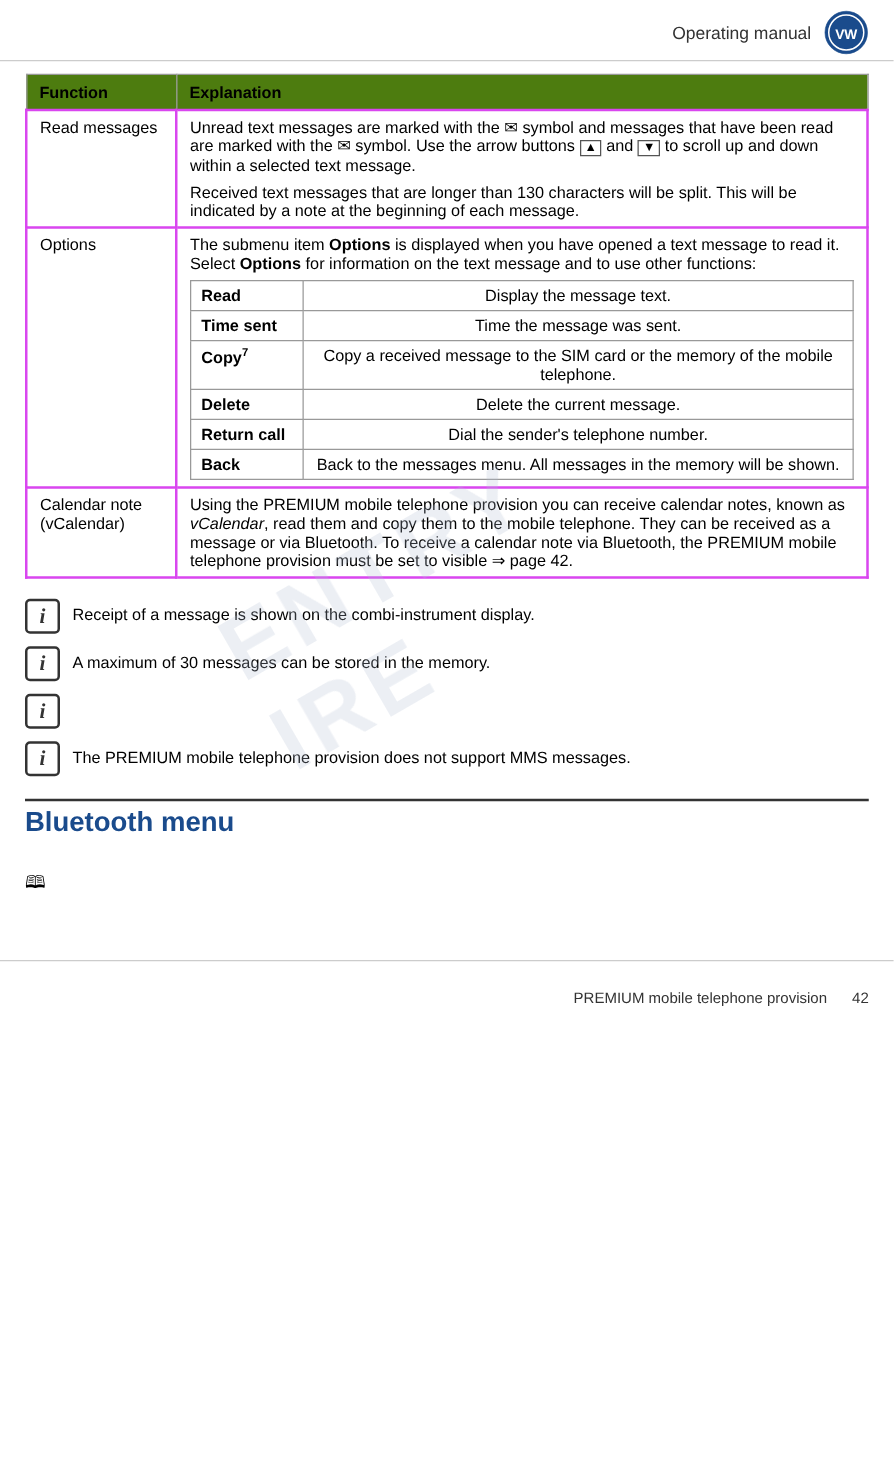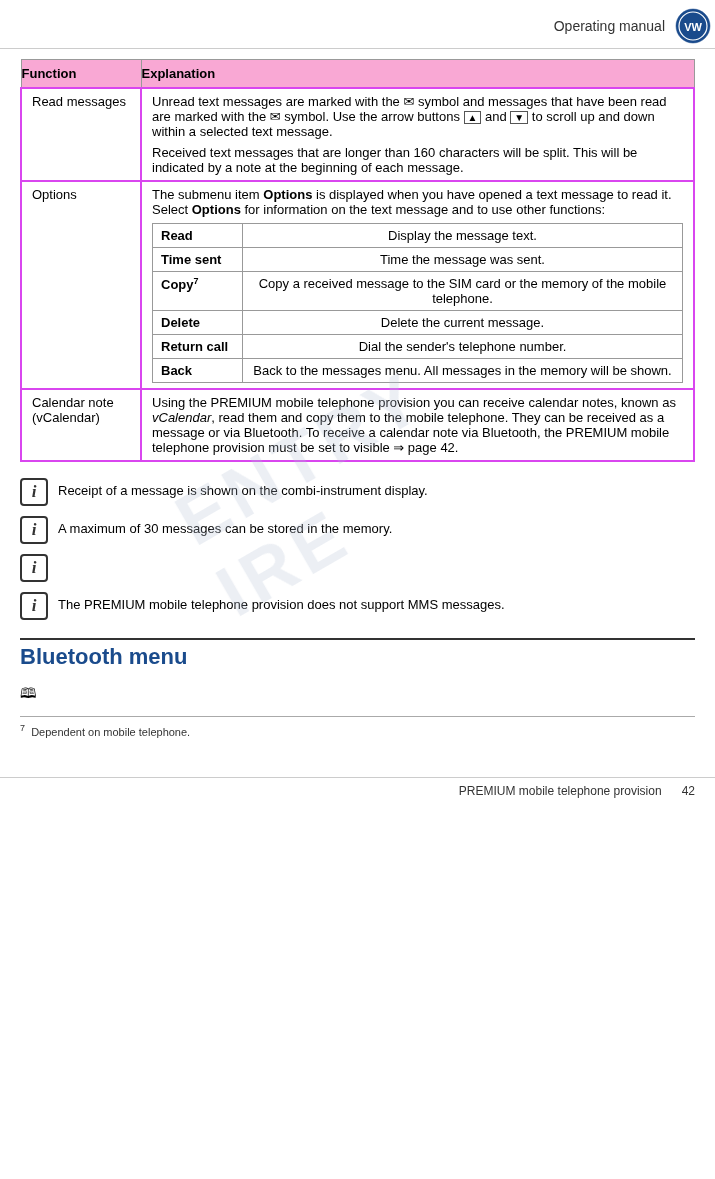--- a/index.html
+++ b/index.html
@@ -11,21 +11,21 @@
       width: 715px;
       min-height: 1179px;
       padding: 0;
     }
 
     
     .page-header {
       display: flex;
       justify-content: flex-end;
       align-items: center;
-      padding: 8px 4px 4px 20px;
+      padding: 8px 20px 4px 20px;
       border-bottom: 1px solid #ccc;
     }
     .page-header-title {
       font-size: 14px;
       color: #333;
       margin-right: 10px;
     }
     .vw-logo {
       width: 36px;
       height: 36px;
@@ -37,22 +37,22 @@
     }
 
     
     .main-table {
       width: 100%;
       border-collapse: collapse;
       margin-bottom: 16px;
     }
     .main-table th {
       border: 1px solid #999;
-      background: #f9a8d4;
-      padding: 6px 0;
+      background: #4d7c0f;
+      padding: 6px 10px;
       font-weight: bold;
       font-size: 13px;
       text-align: left;
     }
     .main-table td {
       border: 2px solid #d946ef;
       padding: 5px 10px;
       font-size: 13px;
       vertical-align: top;
     }
@@ -119,21 +119,21 @@
     
     .bluetooth-section {
       margin-top: 18px;
       border-top: 2px solid #333;
       padding-top: 4px;
     }
     .bluetooth-title {
       font-size: 22px;
       font-weight: bold;
       color: #1a4b8c;
-      margin-bottom: 14px;
+      margin-bottom: 25px;
     }
     .safety-note {
       display: flex;
       align-items: flex-start;
       gap: 6px;
       font-size: 13px;
       margin-bottom: 12px;
       line-height: 1.4;
     }
     .book-icon {
@@ -196,21 +196,21 @@
         <th>Function</th>
         <th>Explanation</th>
       </tr>
     </thead>
     <tbody>
 
       <tr>
         <td class="func-col">Read messages</td>
         <td class="explain-col">
           <p style="margin-bottom:6px;">Unread text messages are marked with the <span class="envelope-icon">✉</span> symbol and messages that have been read are marked with the <span class="envelope-icon">✉</span> symbol. Use the arrow buttons <span class="arrow-up">▲</span> and <span class="arrow-dn">▼</span> to scroll up and down within a selected text message.</p>
-          <p>Received text messages that are longer than 160 characters will be split. This will be indicated by a note at the beginning of each message.</p>
+          <p>Received text messages that are longer than 130 characters will be split. This will be indicated by a note at the beginning of each message.</p>
         </td>
       </tr>
 
       <tr>
         <td class="func-col bold">Options</td>
         <td class="explain-col">
           <p style="margin-bottom:6px;">The submenu item <strong>Options</strong> is displayed when you have opened a text message to read it. Select <strong>Options</strong> for information on the text message and to use other func­tions:</p>
           <table class="inner-table">
             <tbody>
                 <tr>
@@ -270,29 +270,23 @@
     <div class="info-text">The PREMIUM mobile telephone provision does not support MMS messages.</div>
   </div>
 
   <div class="bluetooth-section">
     <div class="bluetooth-title">Bluetooth menu</div>
     <div class="safety-note">
       <span class="book-icon">🕮</span>
     </div>
   </div>
 
-  <div class="footnote-section">
-    <div class="footnote-text">
-      <sup>7</sup>
-      &nbsp;<span>Dependent on mobile telephone.</span>
-    </div>
-  </div>
 
 </div>
 
-<div style="position:relative; margin-top: 30px; border-top:1px solid #ccc; padding:6px 20px; display:flex; justify-content:space-between; font-size:12px; color:#333;">
+<div style="position:relative; margin-top: 30px; border-top:1px solid #ccc; padding:22px 20px; display:flex; justify-content:space-between; font-size:12px; color:#333;">
   <span></span>
   <span>
     <span>PREMIUM mobile telephone provision</span>
     &nbsp;&nbsp;&nbsp;&nbsp;
     <span>42</span>
   </span>
 </div>
 
 </body></html>

